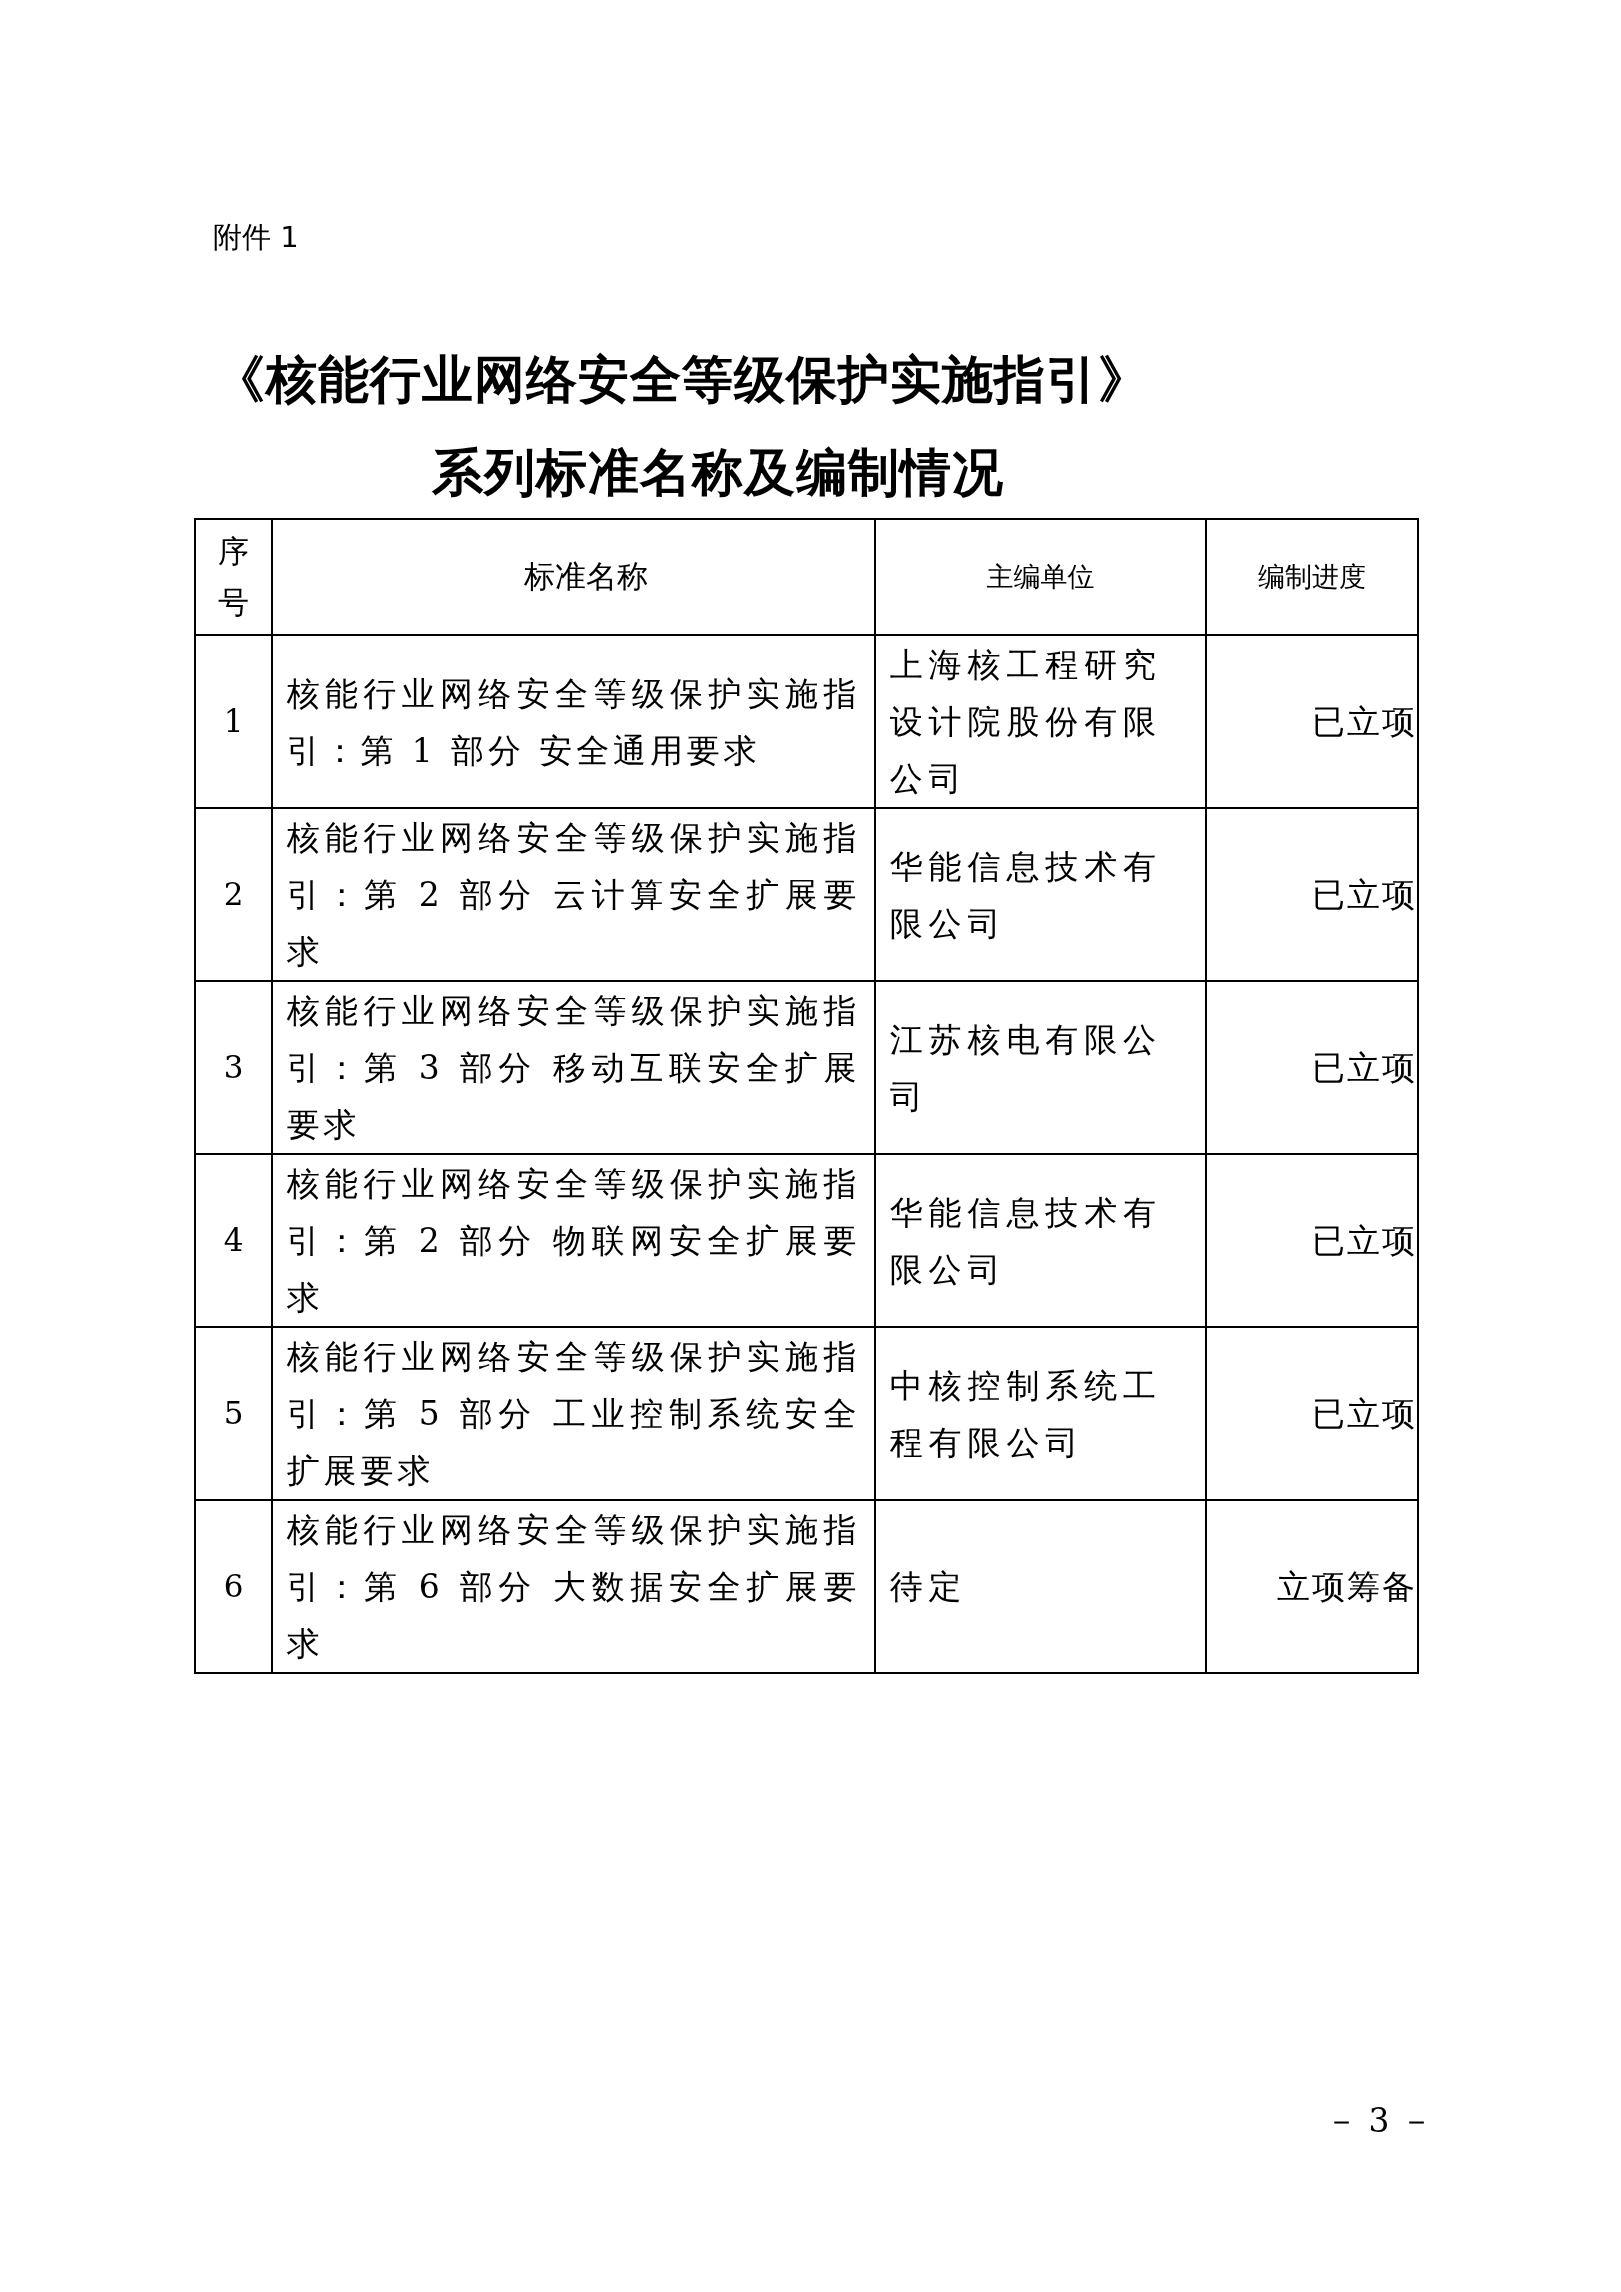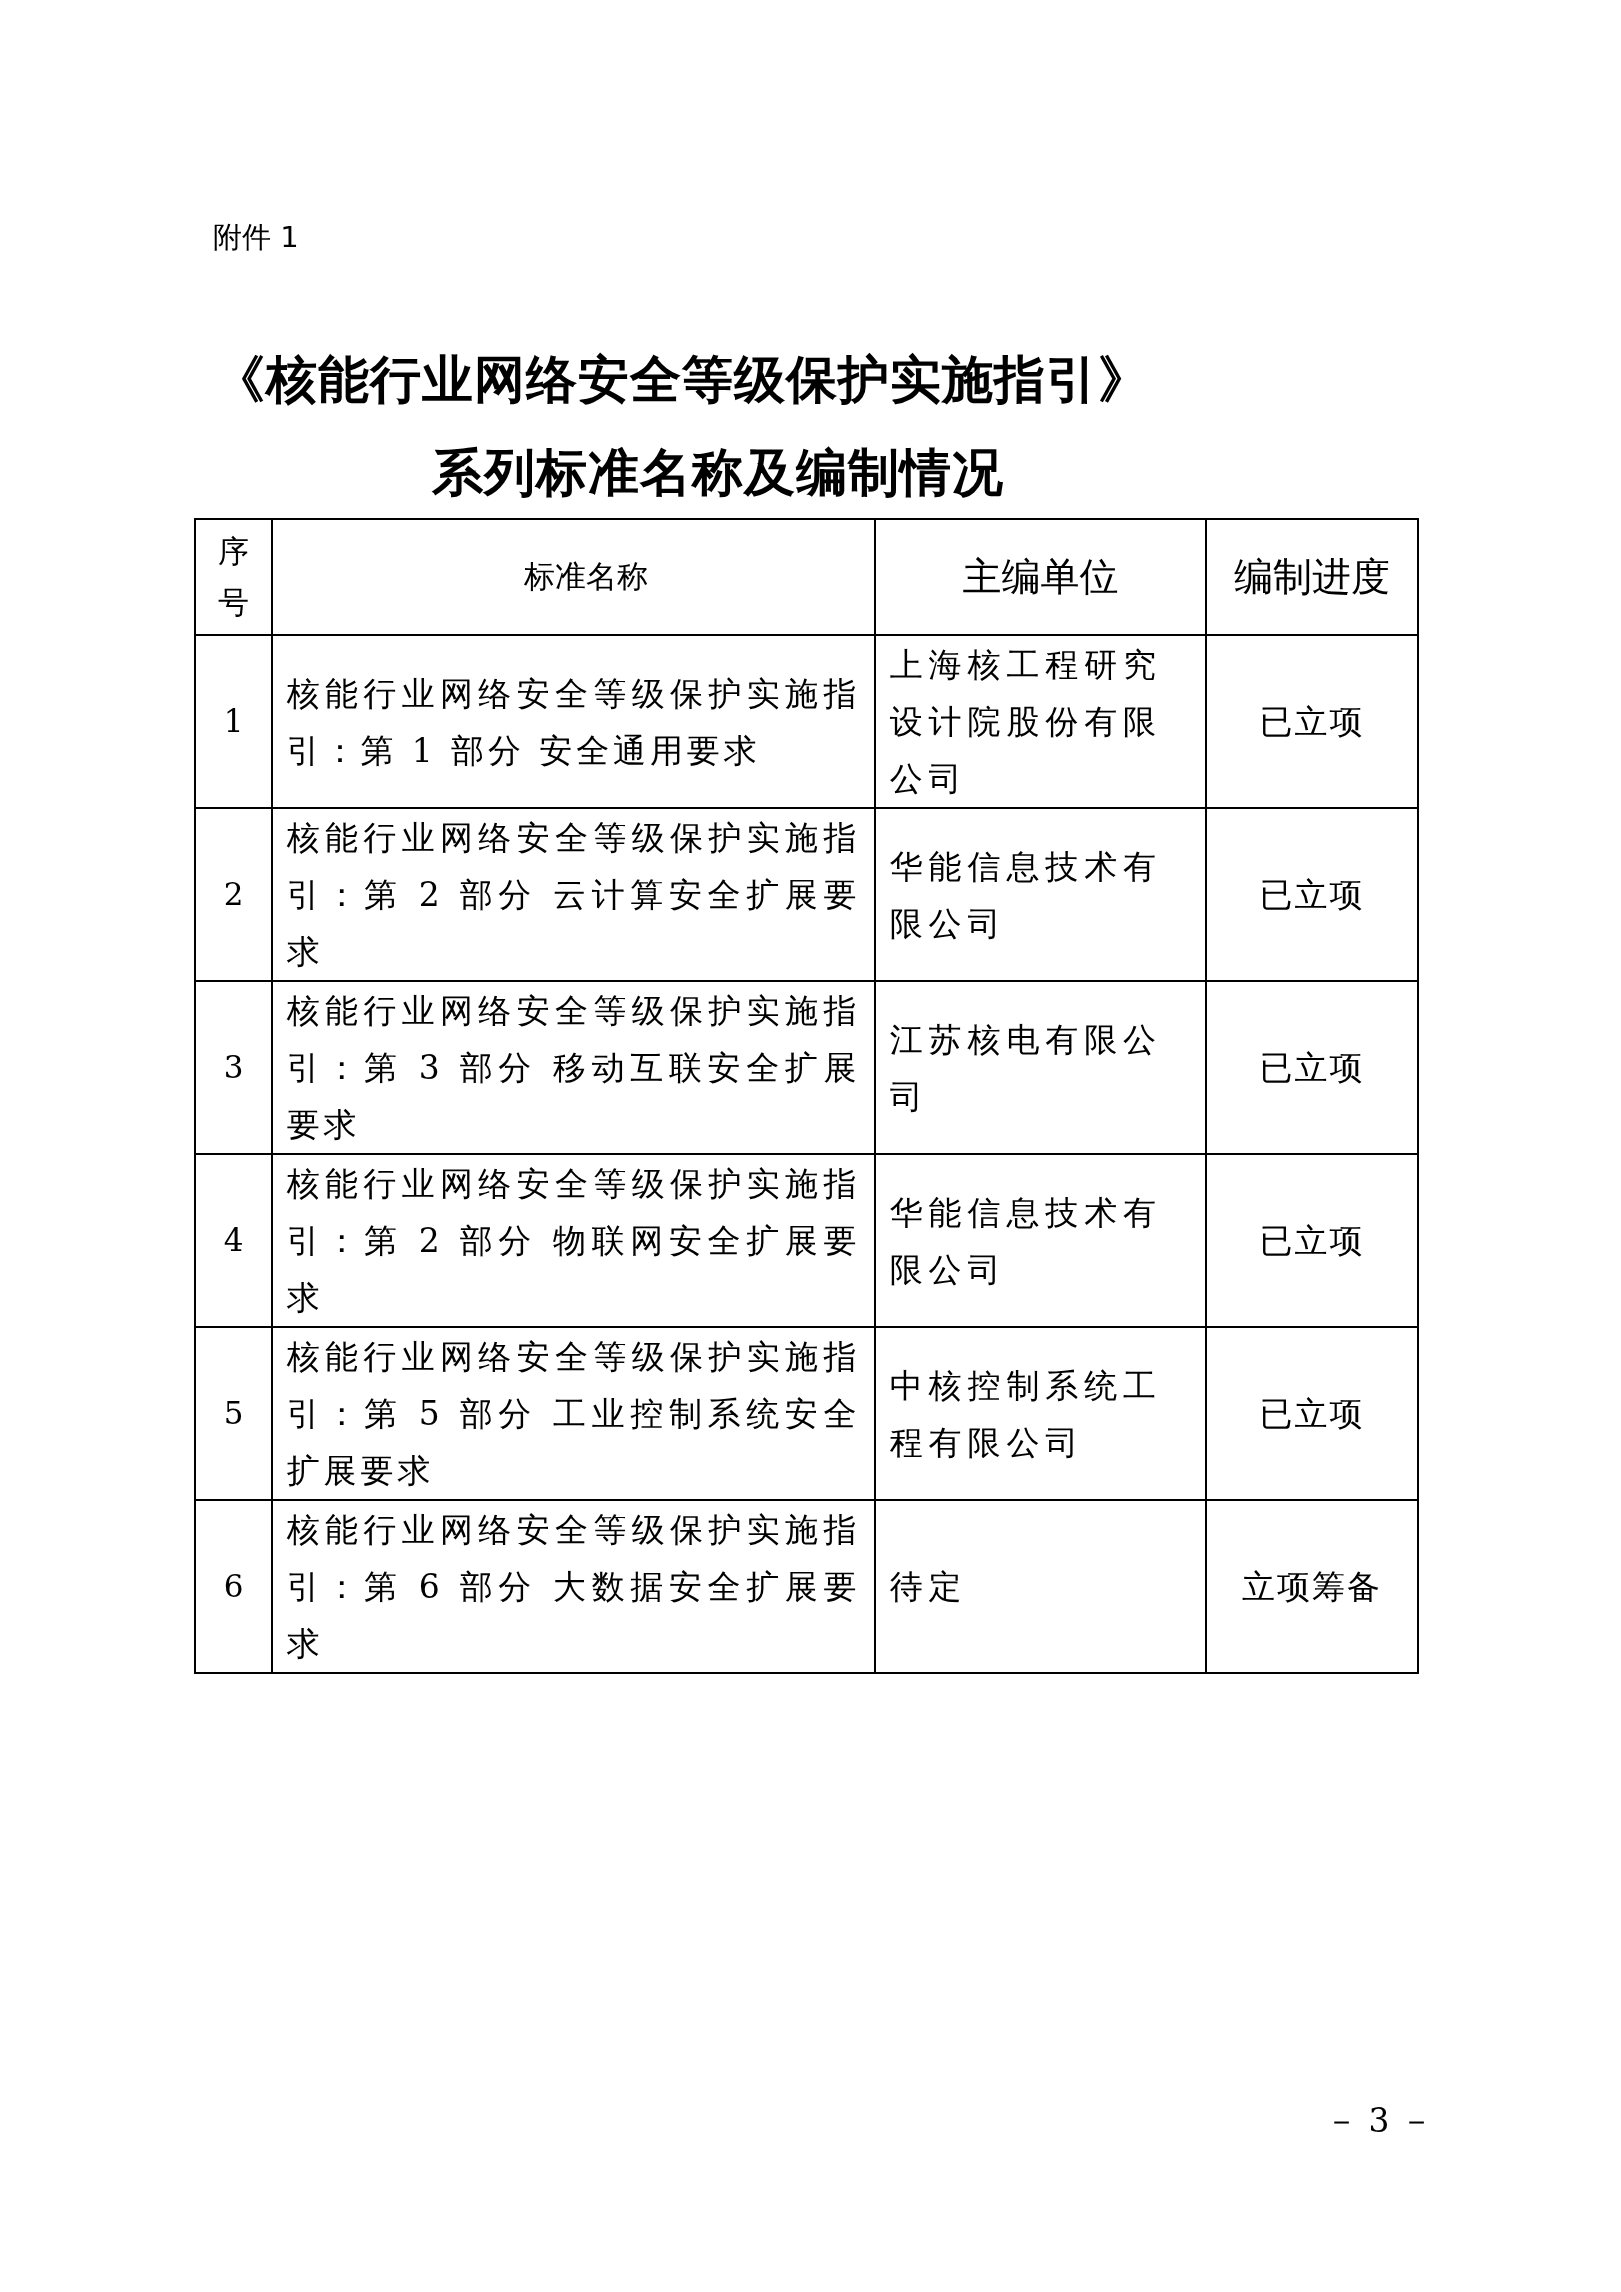--- a/index.html
+++ b/index.html
@@ -46,21 +46,21 @@
     }
     .std-table td, .std-table th {
       border: 2.9px solid #000;
       padding: 0;
       vertical-align: middle;
     }
     .std-table th {
       font-weight: normal;
       height: 114px;
       font-family: "DejaVu Sans", sans-serif;
-      font-size: 39px;
+      font-size: 27px;
       text-align: center;
     }
     .std-table th.col-seq { font-size: 31px; line-height: 51px; }
     .std-table th.col-name { font-size: 31px; padding-left: 25px; }
     .std-table td {
       height: 169px;
       font-family: "DejaVu Serif", serif;
       font-size: 33px;
       line-height: 57px;
     }
@@ -72,21 +72,21 @@
       padding: 0 13.7px 0 13.7px;
       letter-spacing: 3.9px;
       text-align: justify;
     }
     .std-table td.unit {
       padding: 0 9.8px 0 13.7px;
       letter-spacing: 5.9px;
       text-align: left;
     }
     .std-table td.status {
-      text-align: center;
+      text-align: right;
       letter-spacing: 2px;
     }
     .page-number {
       position: absolute;
       left: 1325px;
       top: 2099px;
       width: 108px;
       text-align: center;
       font-family: "DejaVu Serif", serif;
       font-size: 33px;

